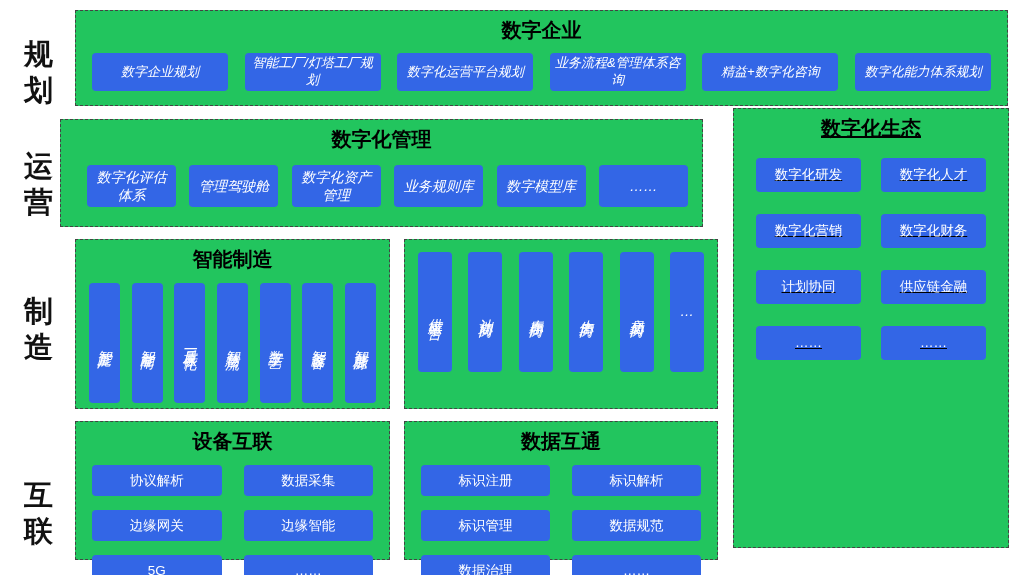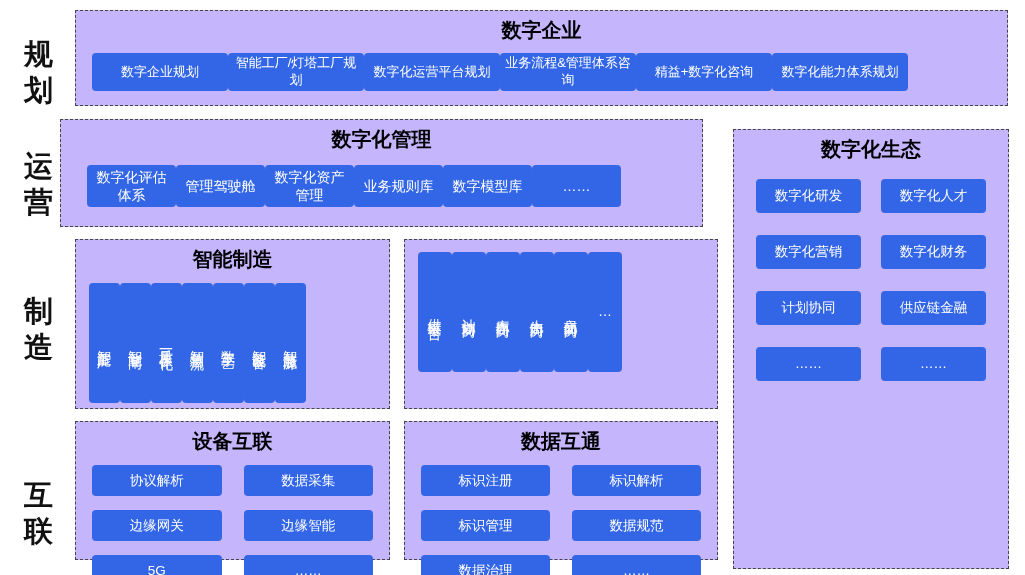--- a/index.html
+++ b/index.html
@@ -26,21 +26,21 @@
     word-break:break-all;
   }
   #rail-1{top:36px;}
   #rail-2{top:148px;}
   #rail-3{top:293px;}
   #rail-4{top:477px;}
 
   .box{
     position:absolute;
     border:1px dashed var(--border);
-    background:#c4b5fd;
+    background:#22c55e;
   }
   .box-title{
     text-align:center;
     font-weight:bold;
     font-size:20px;
     color:#000;
     padding-top:7px;
     line-height:1.2;
   }
   .btn{
@@ -50,32 +50,34 @@
     display:flex;
     align-items:center;
     justify-content:center;
     text-align:center;
     font-size:13px;
     line-height:1.3;
     padding:2px 5px;
   }
   .row{
     display:flex;
+    justify-content:space-between;
     align-items:center;
+    font-style:italic;
   }
 
   #box-enterprise{left:75px;top:10px;width:933px;height:96px;}
   .ent-row{margin:11px 16px 0;}
   .ent-row .btn{width:136px;min-height:38px;}
 
   #box-management{left:60px;top:119px;width:643px;height:108px;}
   .mgmt-row{margin:14px 14px 0;padding-left:12px;}
   .mgmt-row .btn{width:89px;min-height:42px;font-size:14px;}
 
-  #box-ecosystem{left:733px;top:129px;width:276px;height:440px;}
+  #box-ecosystem{left:733px;top:108px;width:276px;height:440px;text-decoration:underline;}
   .eco-grid{
     display:grid;
     grid-template-columns:repeat(2,1fr);
     gap:22px 20px;
     margin:18px 22px 0;
   }
   .eco-grid .btn{height:34px;font-size:13.5px;}
 
   #box-manufacturing{left:75px;top:239px;width:315px;height:170px;}
   #box-supply{left:404px;top:239px;width:314px;height:170px;}

